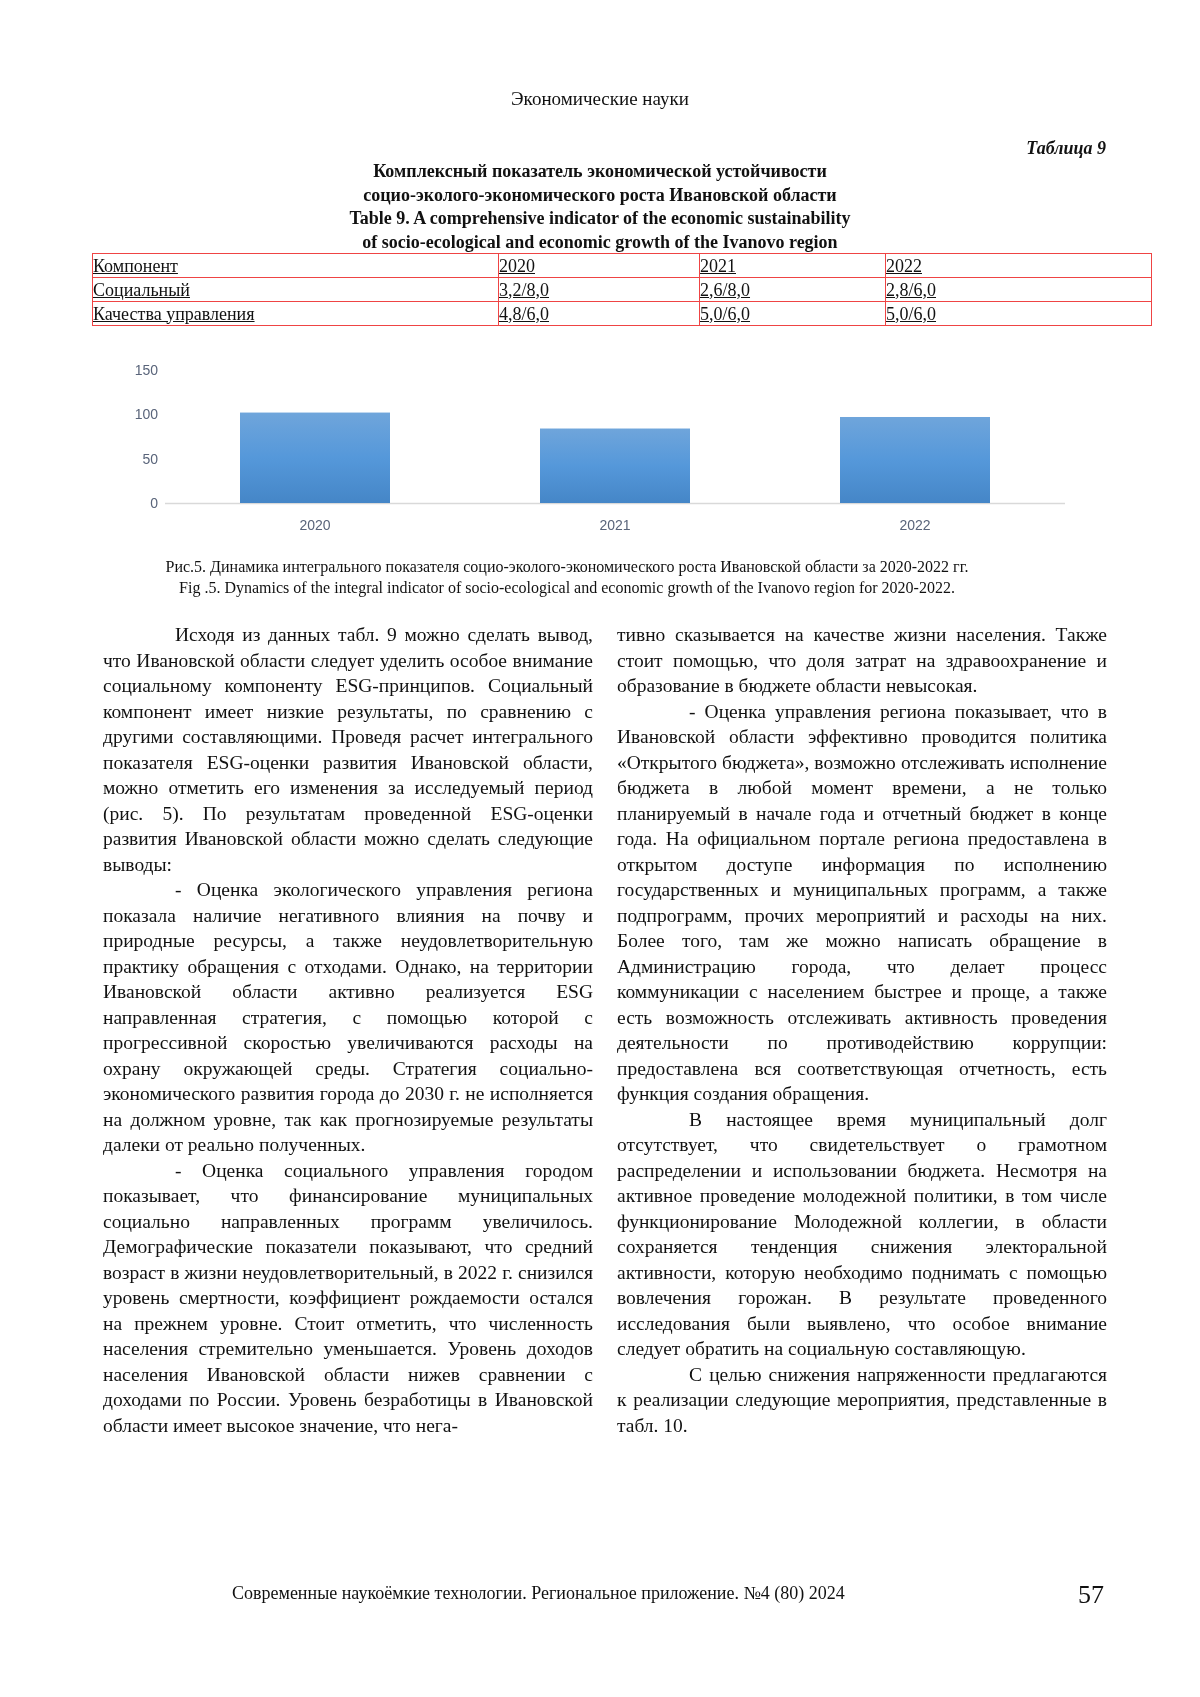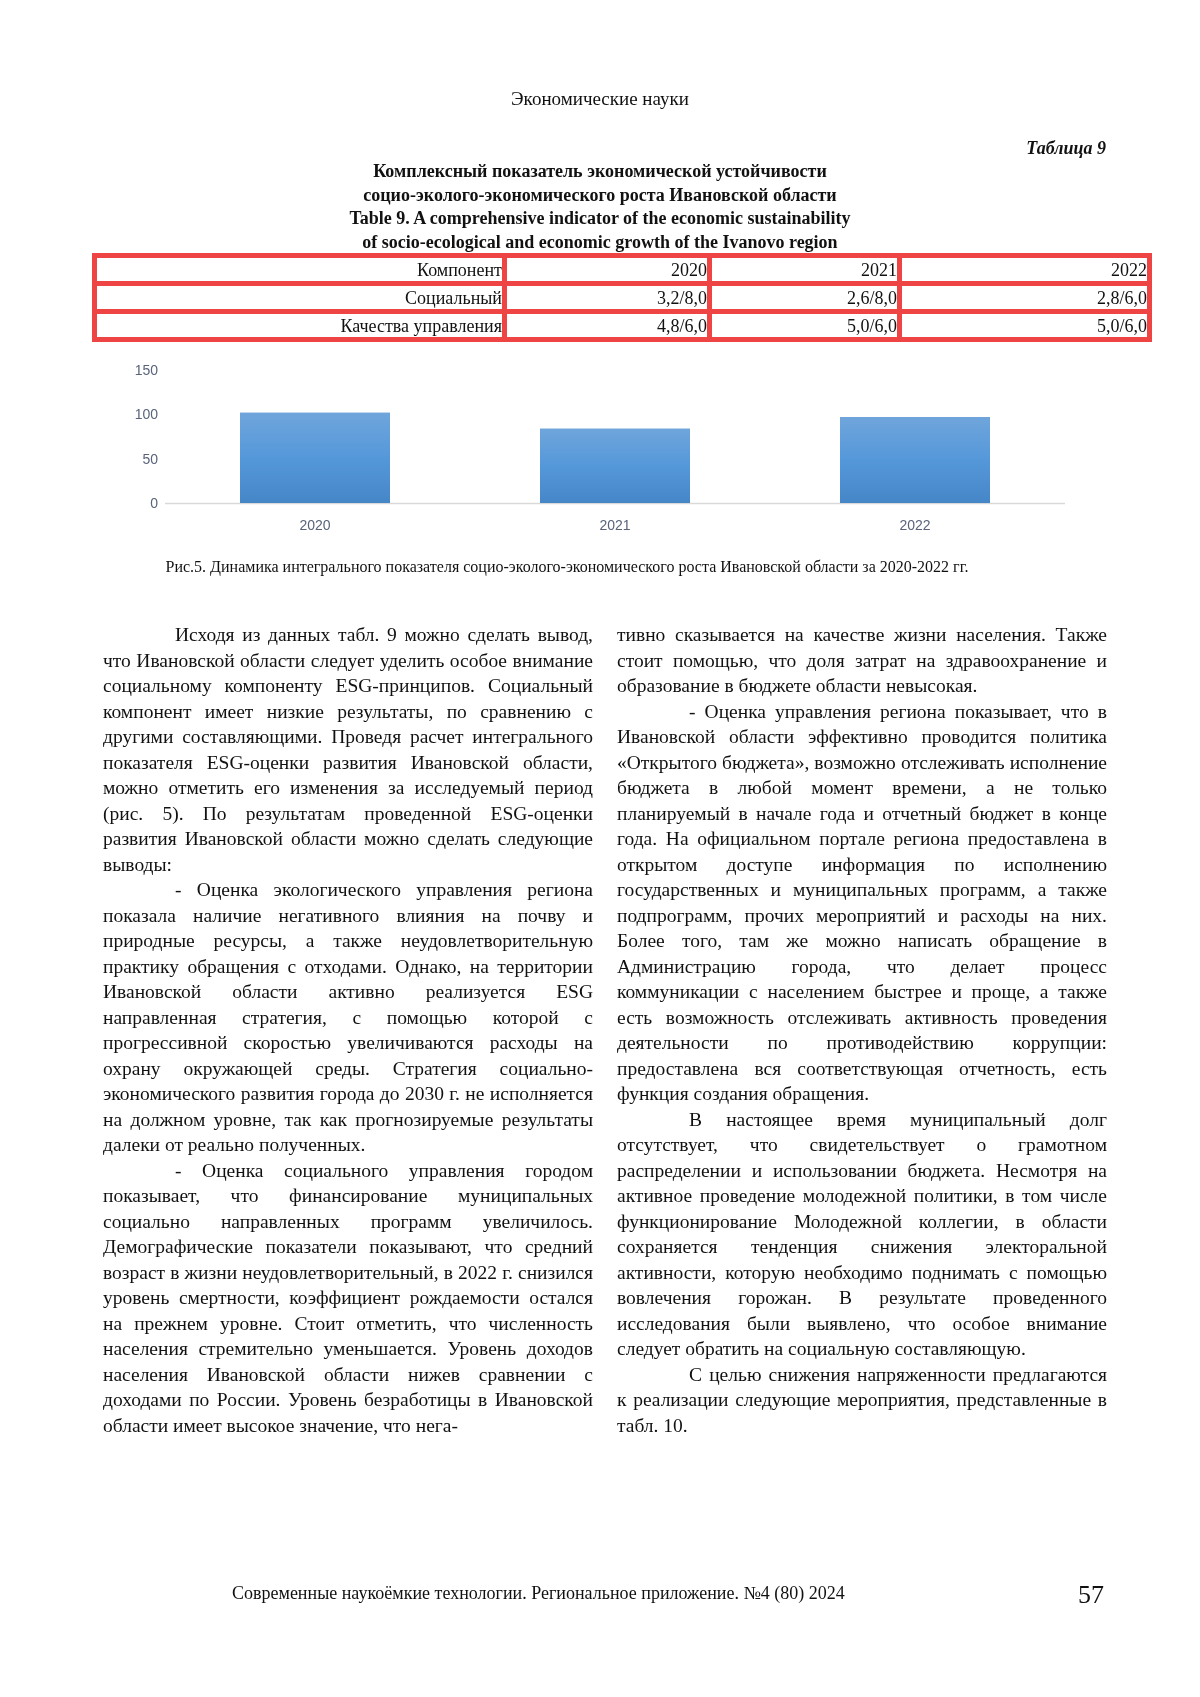--- a/index.html
+++ b/index.html
@@ -5,21 +5,21 @@
   html, body { margin: 0; padding: 0; background: #fff; }
   body { width: 1200px; height: 1697px; position: relative; overflow: hidden;
          font-family: "Liberation Serif", "DejaVu Serif", serif; color: #111; }
   .section-title { position: absolute; top: 88px; left: 0; width: 1200px; text-align: center;
                    font-weight: normal; font-size: 19px; }
   .table-label { position: absolute; top: 138px; right: 94px; font-style: italic; font-weight: bold; font-size: 18px; }
   .table-title { position: absolute; top: 160px; left: 0; width: 1200px; text-align: center;
                  font-weight: bold; font-size: 18px; line-height: 23.5px; }
   table.data { position: absolute; top: 253px; left: 92px; width: 1060px; border-collapse: collapse;
                font-size: 18px; }
-  table.data td { border: 5px solid #ef4444; text-align: right; padding: 0; height: 23px; line-height: 22px; }
+  table.data td { border: 1px solid #ef4444; text-align: left; padding: 0; height: 23px; line-height: 22px; text-decoration: underline; }
   table.data td:first-child { width: 405px; }
   table.data td:nth-child(2) { width: 200px; }
   table.data td:nth-child(3) { width: 185px; }
   .chart { position: absolute; top: 360px; left: 120px; width: 960px; height: 185px; }
   .chart text { font-family: "Liberation Sans", "DejaVu Sans", sans-serif; fill: #59647a; font-size: 14px; }
   .caption { position: absolute; top: 556px; left: 0; width: 1134px; text-align: center; font-size: 16px; line-height: 21px; }
   .col { position: absolute; top: 622px; width: 490px; font-size: 19.5px; line-height: 25.5px; text-align: justify; }
   .col.left { left: 103px; }
   .col.right { left: 617px; }
   .col p { margin: 0; }
@@ -86,20 +86,21 @@
     </g>
   <g id="xticks">
       <text x="195" y="170" text-anchor="middle">2020</text>
       <text x="495" y="170" text-anchor="middle">2021</text>
       <text x="795" y="170" text-anchor="middle">2022</text>
     </g>
 </svg>
 
 <div class="caption">
   <div>Рис.5. Динамика интегрального показателя социо-эколого-экономического роста Ивановской области за 2020-2022 гг.</div>
+  <div>Fig .5. Dynamics of the integral indicator of socio-ecological and economic growth of the Ivanovo region for 2020-2022.</div>
 </div>
 
 <div class="col left">
   <p class="indent">Исходя из данных табл. 9 можно сделать вывод, что Ивановской области следует уделить особое внимание социальному компоненту ESG-принципов. Социальный компонент имеет низкие результаты, по сравнению с другими составляющими. Проведя расчет интегрального показателя ESG-оценки развития Ивановской области, можно отметить его изменения за исследуемый период (рис. 5). По результатам проведенной ESG-оценки развития Ивановской области можно сделать следующие выводы:</p>
   <p class="indent">- Оценка экологического управления региона показала наличие негативного влияния на почву и природные ресурсы, а также неудовлетворительную практику обращения с отходами. Однако, на территории Ивановской области активно реализуется ESG направленная стратегия, с помощью которой с прогрессивной скоростью увеличиваются расходы на охрану окружающей среды. Стратегия социально-экономического развития города до 2030 г. не исполняется на должном уровне, так как прогнозируемые результаты далеки от реально полученных.</p>
   <p class="indent">- Оценка социального управления городом показывает, что финансирование муниципальных социально направленных программ увеличилось. Демографические показатели показывают, что средний возраст в жизни неудовлетворительный, в 2022 г. снизился уровень смертности, коэффициент рождаемости остался на прежнем уровне. Стоит отметить, что численность населения стремительно уменьшается. Уровень доходов населения Ивановской области нижев сравнении с доходами по России. Уровень безработицы в Ивановской области имеет высокое значение, что нега-</p>
 </div>
 
 <div class="col right">
   <p>тивно сказывается на качестве жизни населения. Также стоит помощью, что доля затрат на здравоохранение и образование в бюджете области невысокая.</p>

